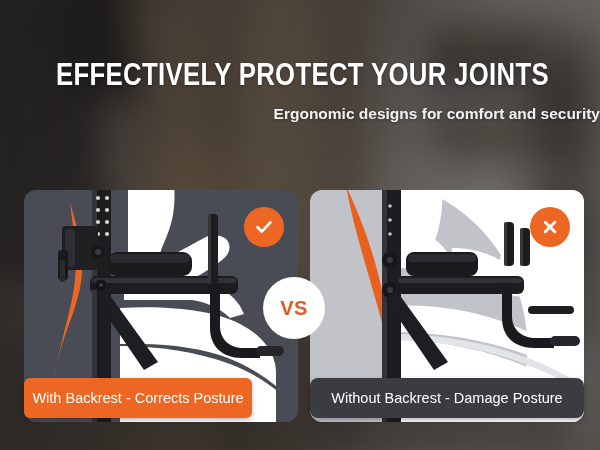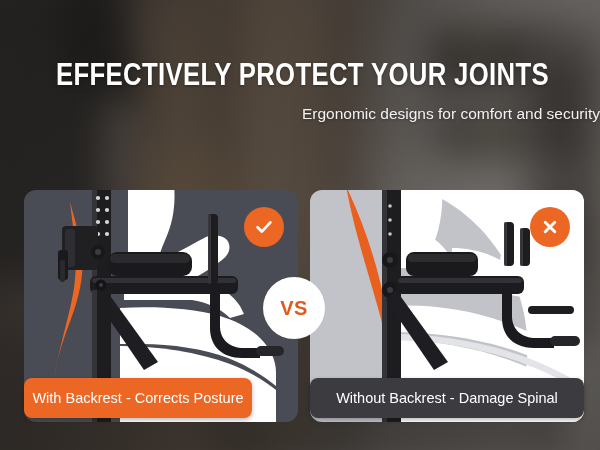--- a/index.html
+++ b/index.html
@@ -81,21 +81,21 @@
     transform: scaleX(0.83);
     transform-origin: center;
     font-stretch: condensed;
     text-shadow: 0 1px 3px rgba(0,0,0,.35);
   }
   .subtitle {
     margin: 13px 0 0 0;
     color: #f2f2f2;
     font-size: 15.5px;
     line-height: 18px;
-    font-weight: 400;
+    font-weight: 700;
     text-shadow: 0 1px 3px rgba(0,0,0,.35);
     padding-left: 16px;
   }
 
   
   .panels {
     position: absolute;
     left: 24px;
     top: 190px;
     width: 560px;
@@ -177,20 +177,21 @@
     color: #ffffff;
     font-size: 14.5px;
     font-weight: 400;
     z-index: 7;
     box-shadow: 0 2px 5px rgba(0,0,0,.28);
   }
   .caption-left {
     left: 24px;
     width: 228px;
     background: #ed6724;
+    border-radius: 6px;
   }
   .caption-right {
     left: 310px;
     width: 274px;
     background: #3c3b40;
   }
 </style>
 </head>
 <body>
 
@@ -374,15 +375,15 @@
       </div>
     </div>
   </div>
 
   <div class="vs-badge">
     <span class="vs-text">VS</span>
   </div>
 
   <div class="caption caption-left">With Backrest - Corrects Posture</div>
 
-  <div class="caption caption-right">Without Backrest - Damage Spinal</div>
+  <div class="caption caption-right">Without Backrest - Damage Posture</div>
 
 </div>
 
 </body></html>

